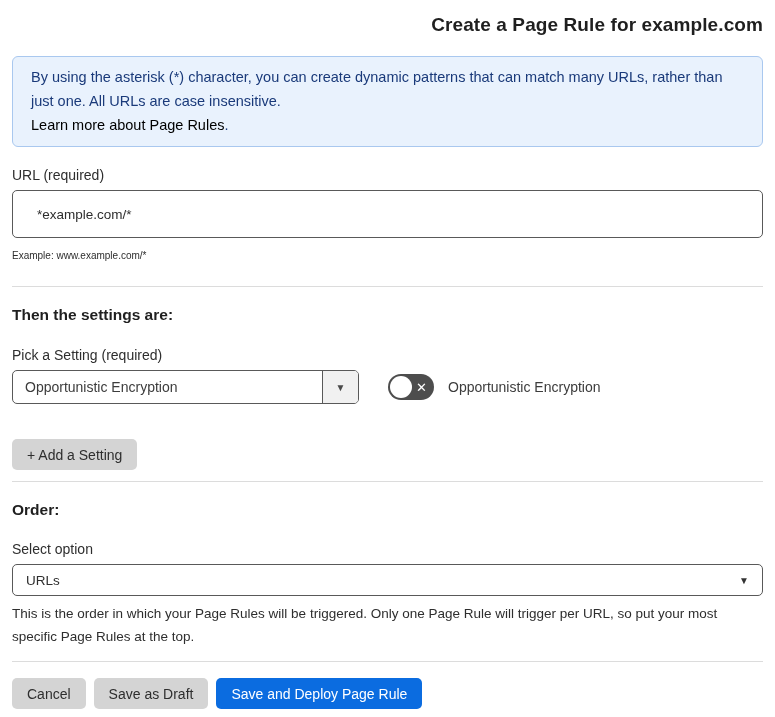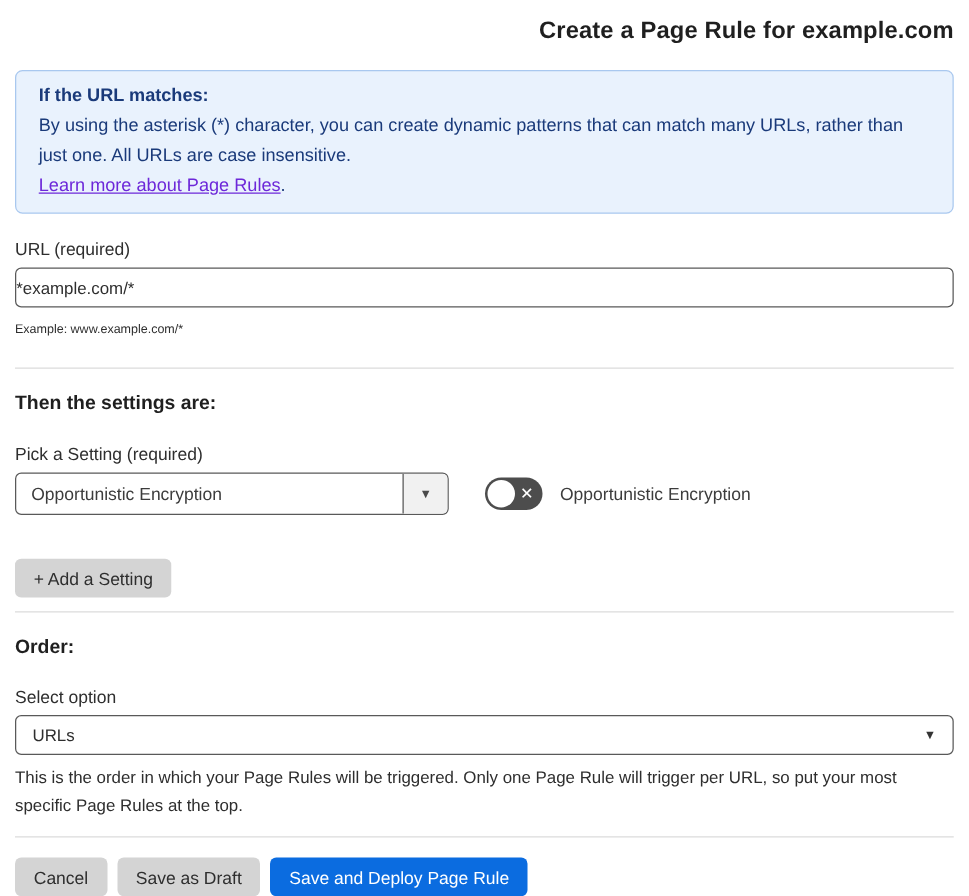--- a/index.html
+++ b/index.html
@@ -29,22 +29,21 @@
     border: 1px solid #a9c8ef;
     border-radius: 6px;
     padding: 8px 18px 9px 18px;
     color: #1a3a7a;
     font-size: 14.5px;
     line-height: 24px;
     margin-bottom: 20px;
   }
   .info-box .info-heading { font-weight: 700; }
   .info-box a.info-link {
-    color: #6d28d9;
-    text-decoration: underline;
+    color: #000000;
     cursor: pointer;
     text-align: right;
   }
   .info-box .info-period { color: #1a3a7a; }
 
   
   .field-label {
     display: block;
     font-size: 14px;
     color: #2e2e2e;
@@ -53,24 +52,24 @@
   .helper-text {
     font-size: 10px;
     color: #2e2e2e;
     margin-top: 7px;
     line-height: 21px;
   }
 
   
   .text-input {
     width: 100%;
-    height: 32px;
+    height: 48px;
     border: 1px solid #595959;
     border-radius: 5px;
-    padding: 0 0;
+    padding: 0 24px;
     font-size: 13.5px;
     color: #2e2e2e;
     font-family: "Liberation Sans", "DejaVu Sans", sans-serif;
     background: #fff;
     outline: none;
   }
 
   
   .divider {
     border: none;
@@ -214,21 +213,20 @@
   }
 </style>
 </head>
 <body>
 
 <div class="container">
 
   <h1 class="page-title">Create a Page Rule for example.com</h1>
 
   <div class="info-box">
-    <div class="info-heading">If the URL matches:</div>
     <div><span>By using the asterisk (*) character, you can create dynamic patterns that can match many URLs, rather than just one. All URLs are case insensitive.</span></div>
     <div><a class="info-link">Learn more about Page Rules</a><span class="info-period">.</span></div>
   </div>
 
   <label class="field-label">URL (required)</label>
   <input type="text" class="text-input" value="*example.com/*" style="">
   <div class="helper-text">Example: www.example.com/*</div>
 
   <hr class="divider">
 

